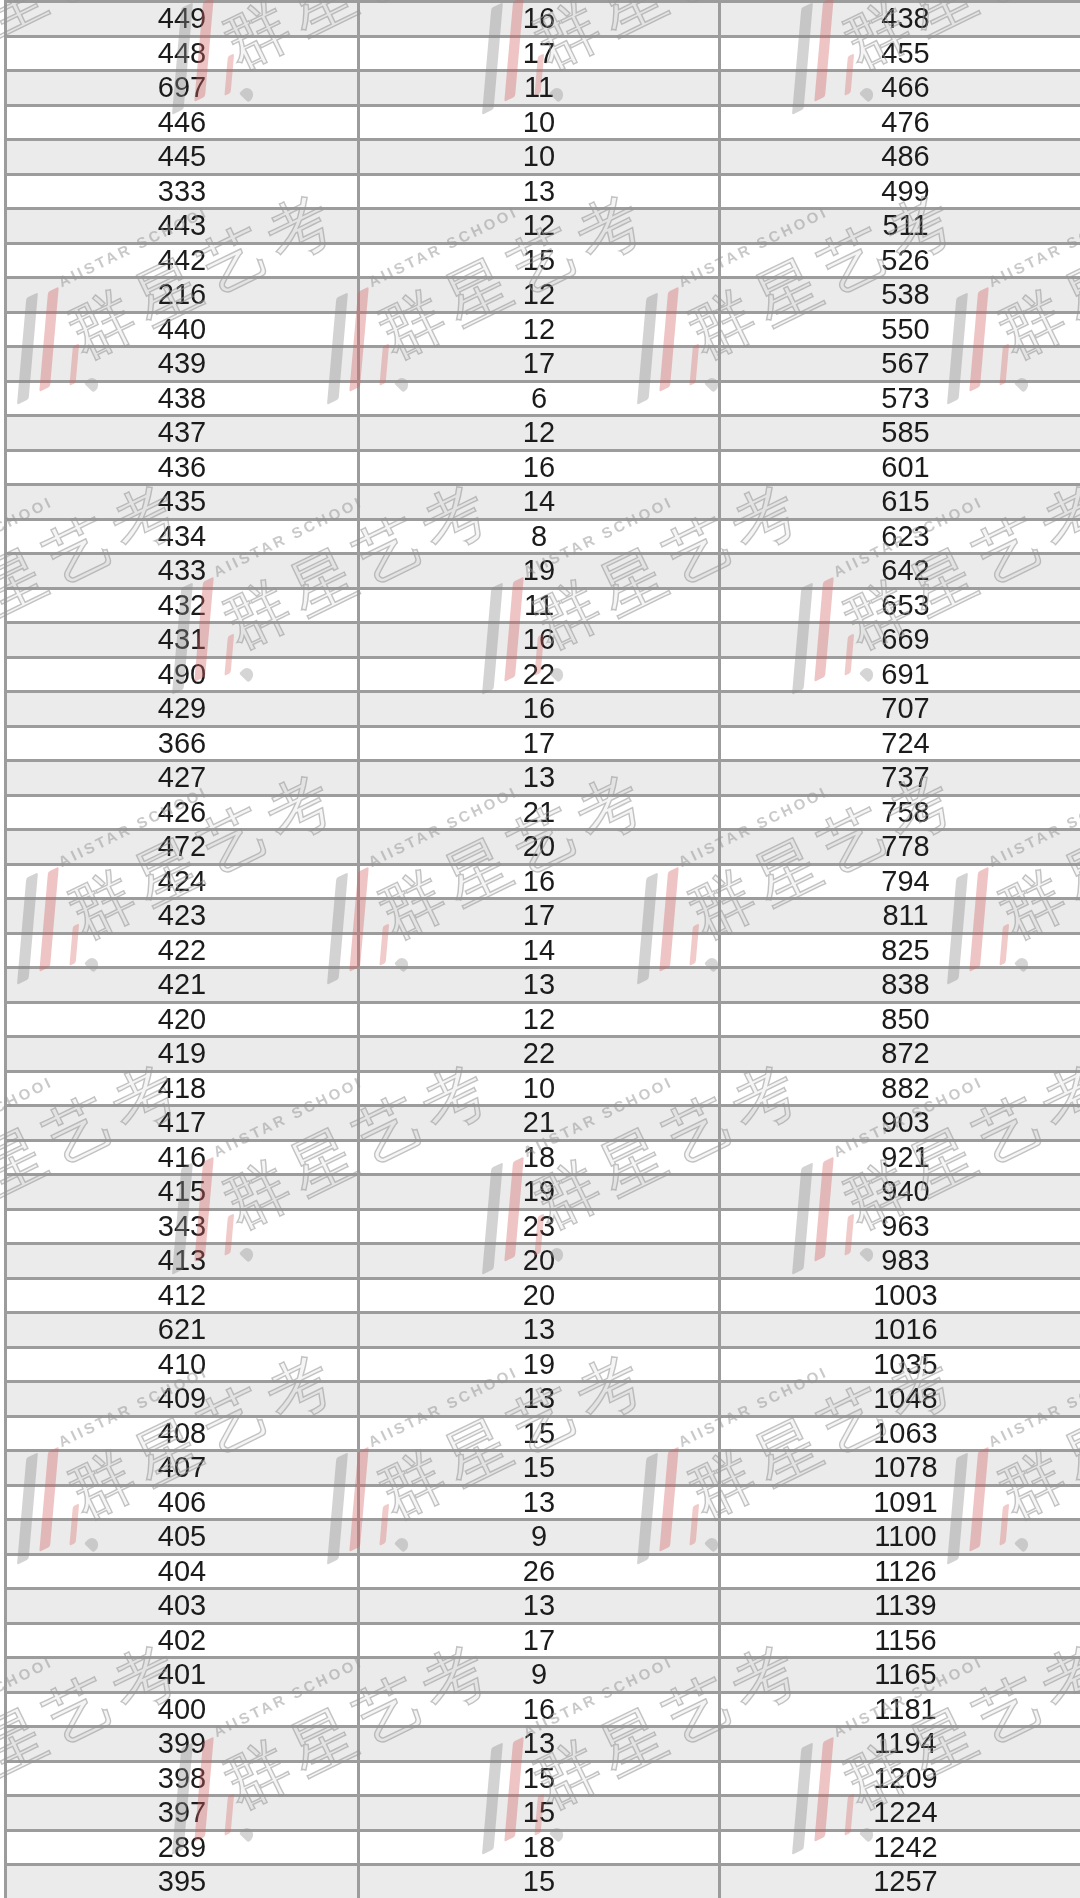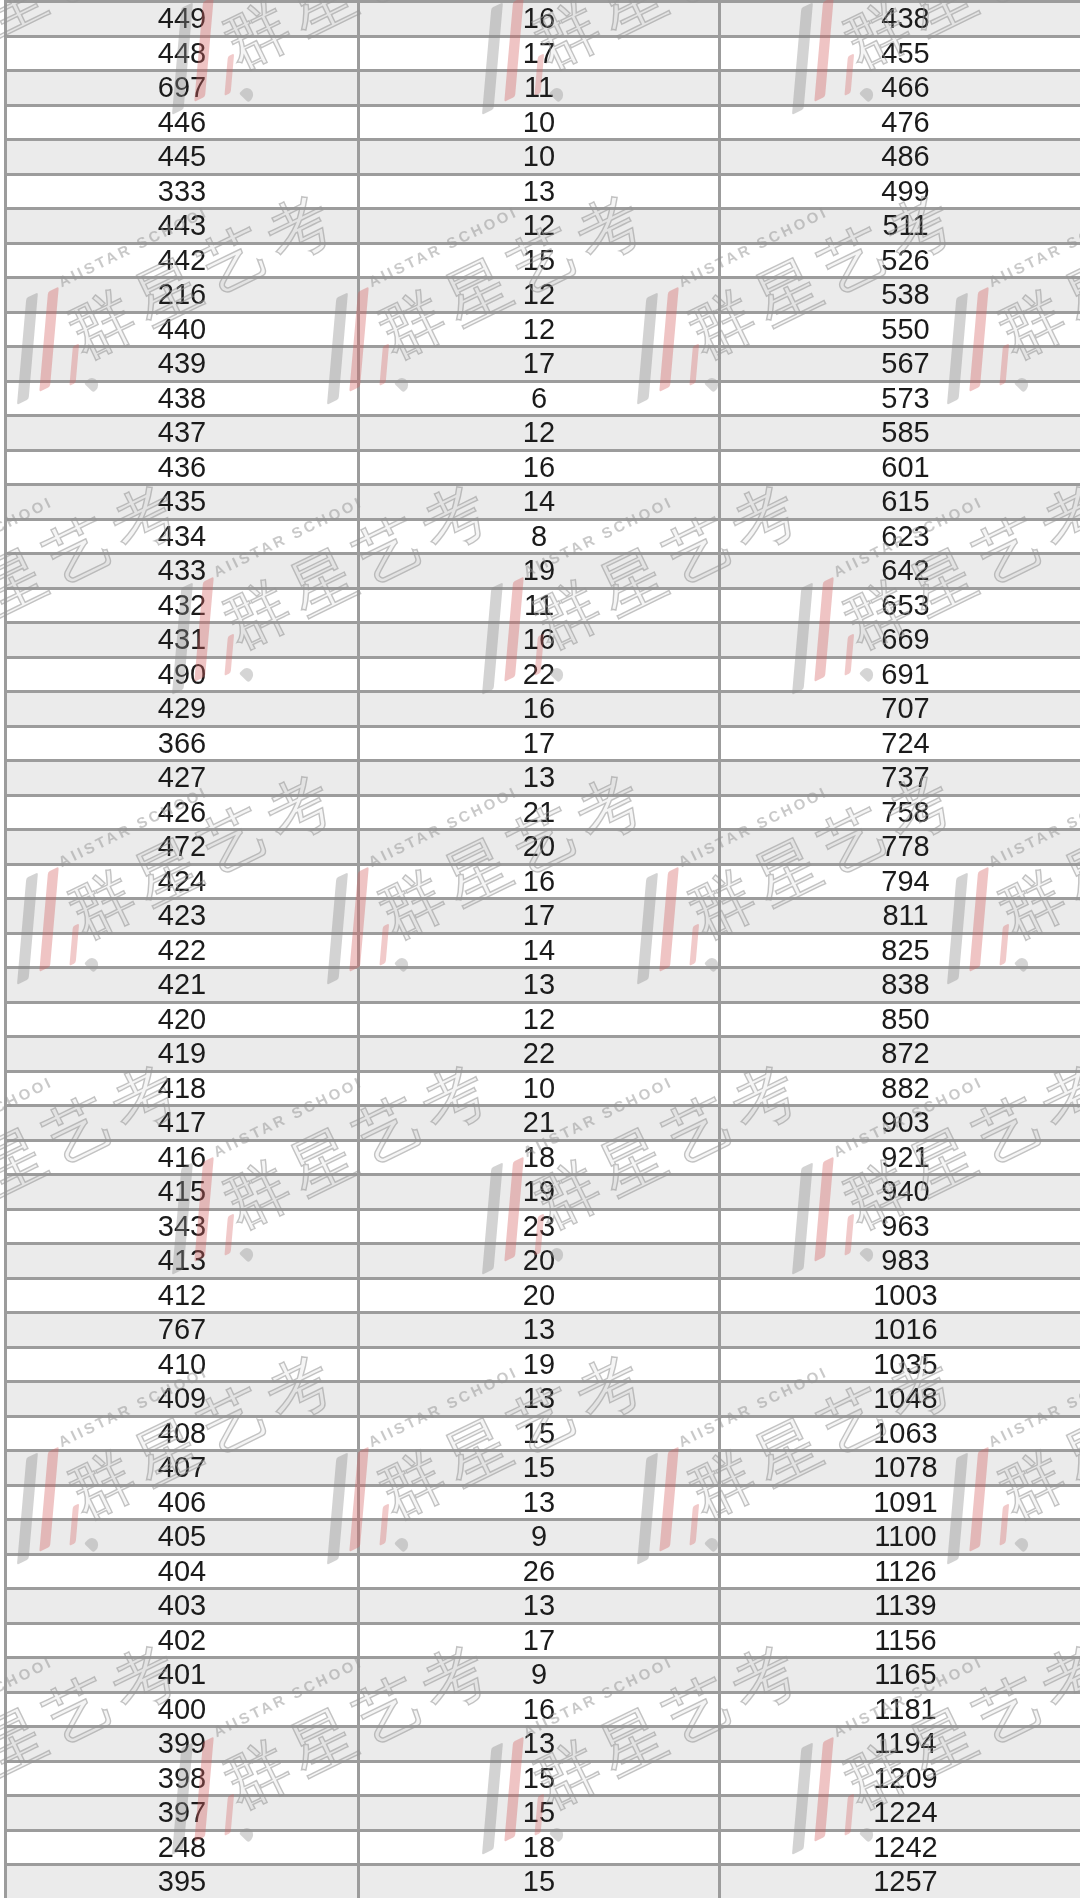--- a/index.html
+++ b/index.html
@@ -291,21 +291,21 @@
           <td>413</td>
           <td>20</td>
           <td>983</td>
         </tr>
         <tr>
           <td>412</td>
           <td>20</td>
           <td>1003</td>
         </tr>
         <tr>
-          <td>767</td>
+          <td>621</td>
           <td>13</td>
           <td>1016</td>
         </tr>
         <tr>
           <td>410</td>
           <td>19</td>
           <td>1035</td>
         </tr>
         <tr>
           <td>409</td>
@@ -366,21 +366,21 @@
           <td>398</td>
           <td>15</td>
           <td>1209</td>
         </tr>
         <tr>
           <td>397</td>
           <td>15</td>
           <td>1224</td>
         </tr>
         <tr>
-          <td>248</td>
+          <td>289</td>
           <td>18</td>
           <td>1242</td>
         </tr>
         <tr>
           <td>395</td>
           <td>15</td>
           <td>1257</td>
         </tr>
       </tbody>
   </table>

